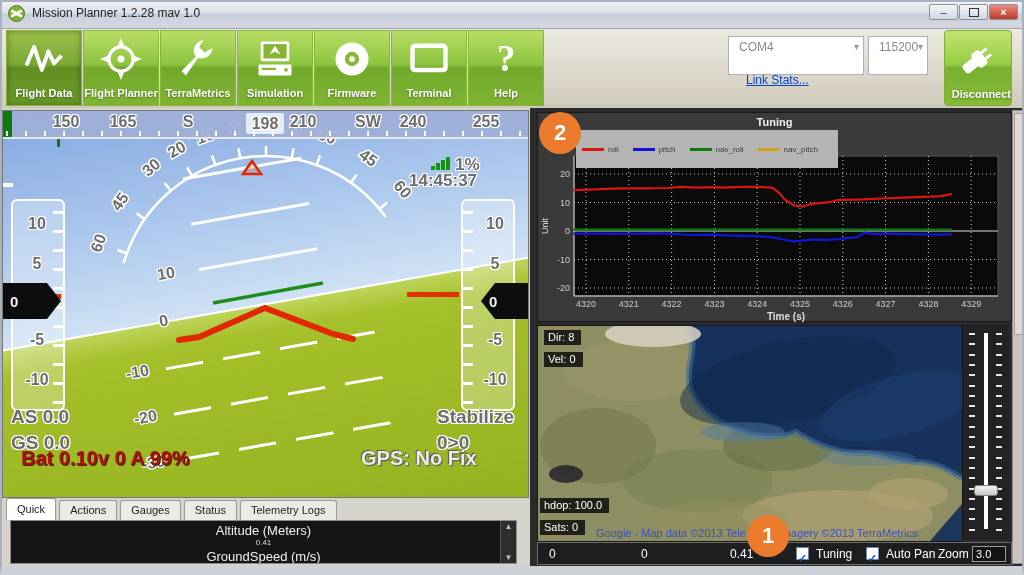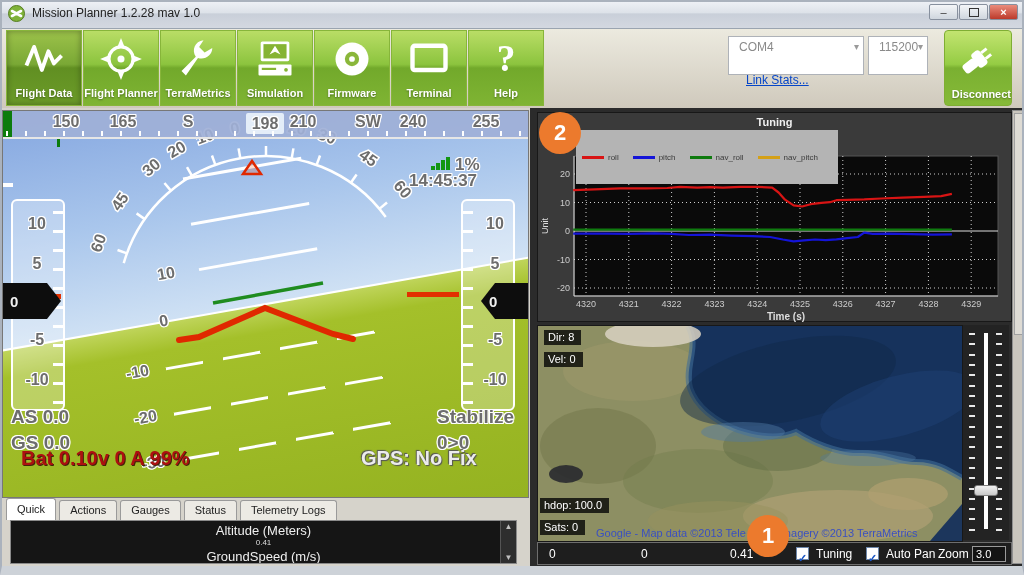--- a/index.html
+++ b/index.html
@@ -95,21 +95,21 @@
   .qrow-value{text-align:center;color:#dcdcdc;font-size:8px;}
   .qscroll{position:absolute;right:0;top:0;width:15px;height:42px;background:#2e2e2e;border-left:1px solid #555;}
   .qscroll span{position:absolute;left:0;width:15px;text-align:center;color:#c0c0c0;font-size:8px;cursor:pointer;}
   
   .rarea{position:absolute;left:530px;top:108px;width:494px;height:458px;background:#2b2b2b;}
   .tuning-panel{position:absolute;left:7px;top:4px;width:475px;height:210px;background:#3a3a3a;
       border:1px solid #181818;box-sizing:border-box;}
   .gtitle{position:absolute;left:0;right:0;top:3px;text-align:center;color:#efefef;
       font-size:11px;font-weight:bold;}
   .legend{position:absolute;left:38px;top:17px;height:22px;background:#b4b4b4;display:flex;
-      align-items:center;padding:16px 6px;z-index:2;}
+      align-items:center;padding:8px 6px;z-index:2;}
   .lentry{display:flex;align-items:center;margin-right:14px;}
   .lswatch{width:22px;height:3px;margin-right:4px;}
   .llabel{font-size:8px;color:#3a3a3a;white-space:nowrap;}
   #chart-svg{position:absolute;left:0;top:0;}
   .map{position:absolute;left:7px;top:217px;width:424px;height:215px;overflow:hidden;background:#8d8f63;
       border:1px solid #181818;box-sizing:content-box;}
   .mlabel{position:absolute;background:rgba(5,5,5,.8);color:#fff;font-size:11px;
       padding:1px 7px 2px 4px;white-space:nowrap;z-index:3;}
   .attrib{position:absolute;left:58px;bottom:2px;color:#3a50c0;font-size:11px;z-index:3;white-space:nowrap;}
   .zoomslider{position:absolute;left:433px;top:217px;width:46px;height:215px;background:#232323;}

